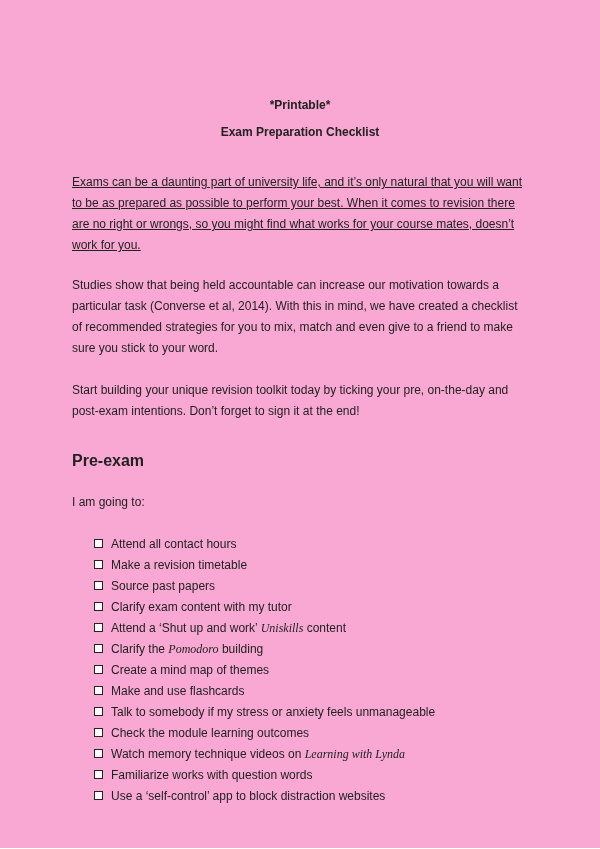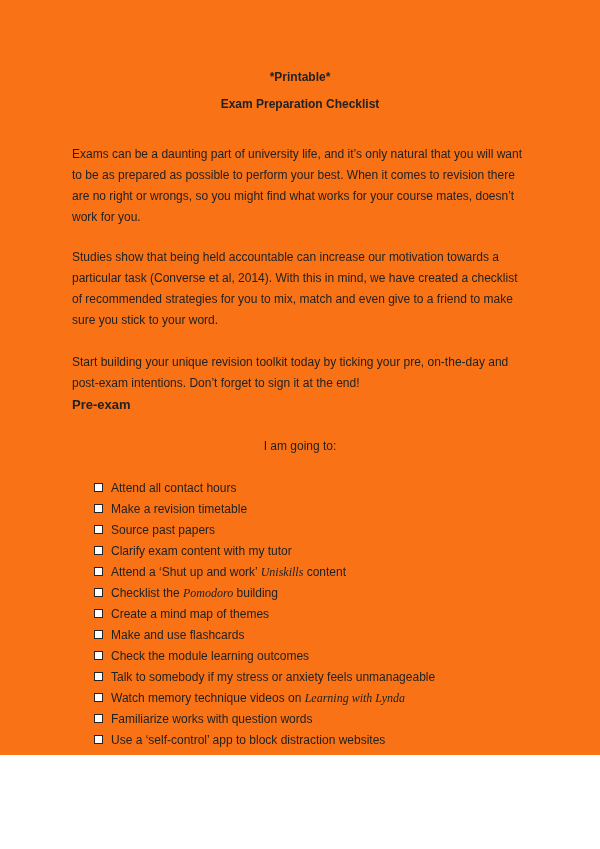--- a/index.html
+++ b/index.html
@@ -8,42 +8,43 @@
       width: 600px;
       height: 849px;
       font-family: "Liberation Sans", sans-serif;
       font-size: 12px;
       line-height: 21px;
       color: #222222;
       -webkit-font-smoothing: antialiased;
     }
     .page {
       width: 600px;
-      height: 755px;
-      background: #f97316;
-      padding: 67px 72px 0 72px;
+      height: 848px;
+      background: #f9a8d4;
+      padding: 95px 72px 0 72px;
       overflow: hidden;
     }
     .title {
       font-size: 12px;
       line-height: 21px;
       font-weight: bold;
       text-align: center;
     }
     .title.second { margin-top: 6px; }
     p.body-para { font-size: 12px; line-height: 21px; }
-    .para-1 { margin-top: 29px; }
+    .para-1 { margin-top: 29px; text-decoration: underline; }
     .para-2 { margin-top: 19px; }
     .para-3 { margin-top: 21px; }
     .section-heading {
-      font-size: 13px;
+      margin-top: 28px;
+      font-size: 16px;
       line-height: 21px;
       font-weight: bold;
     }
-    .lead-in { margin-top: 21px; text-align: center; }
+    .lead-in { margin-top: 21px; }
     .checklist { margin-top: 21px; padding-left: 22px; }
     .check-item { line-height: 21px; white-space: nowrap; }
     .checkbox {
       display: inline-block;
       width: 9px;
       height: 9px;
       border: 1.2px solid #242424;
       background: #ffffff;
       margin-right: 8px;
       vertical-align: baseline;
@@ -63,22 +64,22 @@
 
   <div class="section-heading">Pre-exam</div>
   <p class="body-para lead-in">I am going to:</p>
 
   <div class="checklist" id="checklist">
       <div class="check-item"><span class="checkbox"></span><span><span>Attend all contact hours</span></span></div>
       <div class="check-item"><span class="checkbox"></span><span><span>Make a revision timetable</span></span></div>
       <div class="check-item"><span class="checkbox"></span><span><span>Source past papers</span></span></div>
       <div class="check-item"><span class="checkbox"></span><span><span>Clarify exam content with my tutor</span></span></div>
       <div class="check-item"><span class="checkbox"></span><span><span>Attend a ‘Shut up and work’ </span><span class="it">Uniskills</span><span> content</span></span></div>
-      <div class="check-item"><span class="checkbox"></span><span><span>Checklist the </span><span class="it">Pomodoro</span><span> building</span></span></div>
+      <div class="check-item"><span class="checkbox"></span><span><span>Clarify the </span><span class="it">Pomodoro</span><span> building</span></span></div>
       <div class="check-item"><span class="checkbox"></span><span><span>Create a mind map of themes</span></span></div>
       <div class="check-item"><span class="checkbox"></span><span><span>Make and use flashcards</span></span></div>
+      <div class="check-item"><span class="checkbox"></span><span><span>Talk to somebody if my stress or anxiety feels unmanageable</span></span></div>
       <div class="check-item"><span class="checkbox"></span><span><span>Check the module learning outcomes</span></span></div>
-      <div class="check-item"><span class="checkbox"></span><span><span>Talk to somebody if my stress or anxiety feels unmanageable</span></span></div>
       <div class="check-item"><span class="checkbox"></span><span><span>Watch memory technique videos on </span><span class="it">Learning with Lynda</span></span></div>
       <div class="check-item"><span class="checkbox"></span><span><span>Familiarize works with question words</span></span></div>
       <div class="check-item"><span class="checkbox"></span><span><span>Use a ‘self-control’ app to block distraction websites</span></span></div>
     </div>
 </div>
 
 </body></html>

